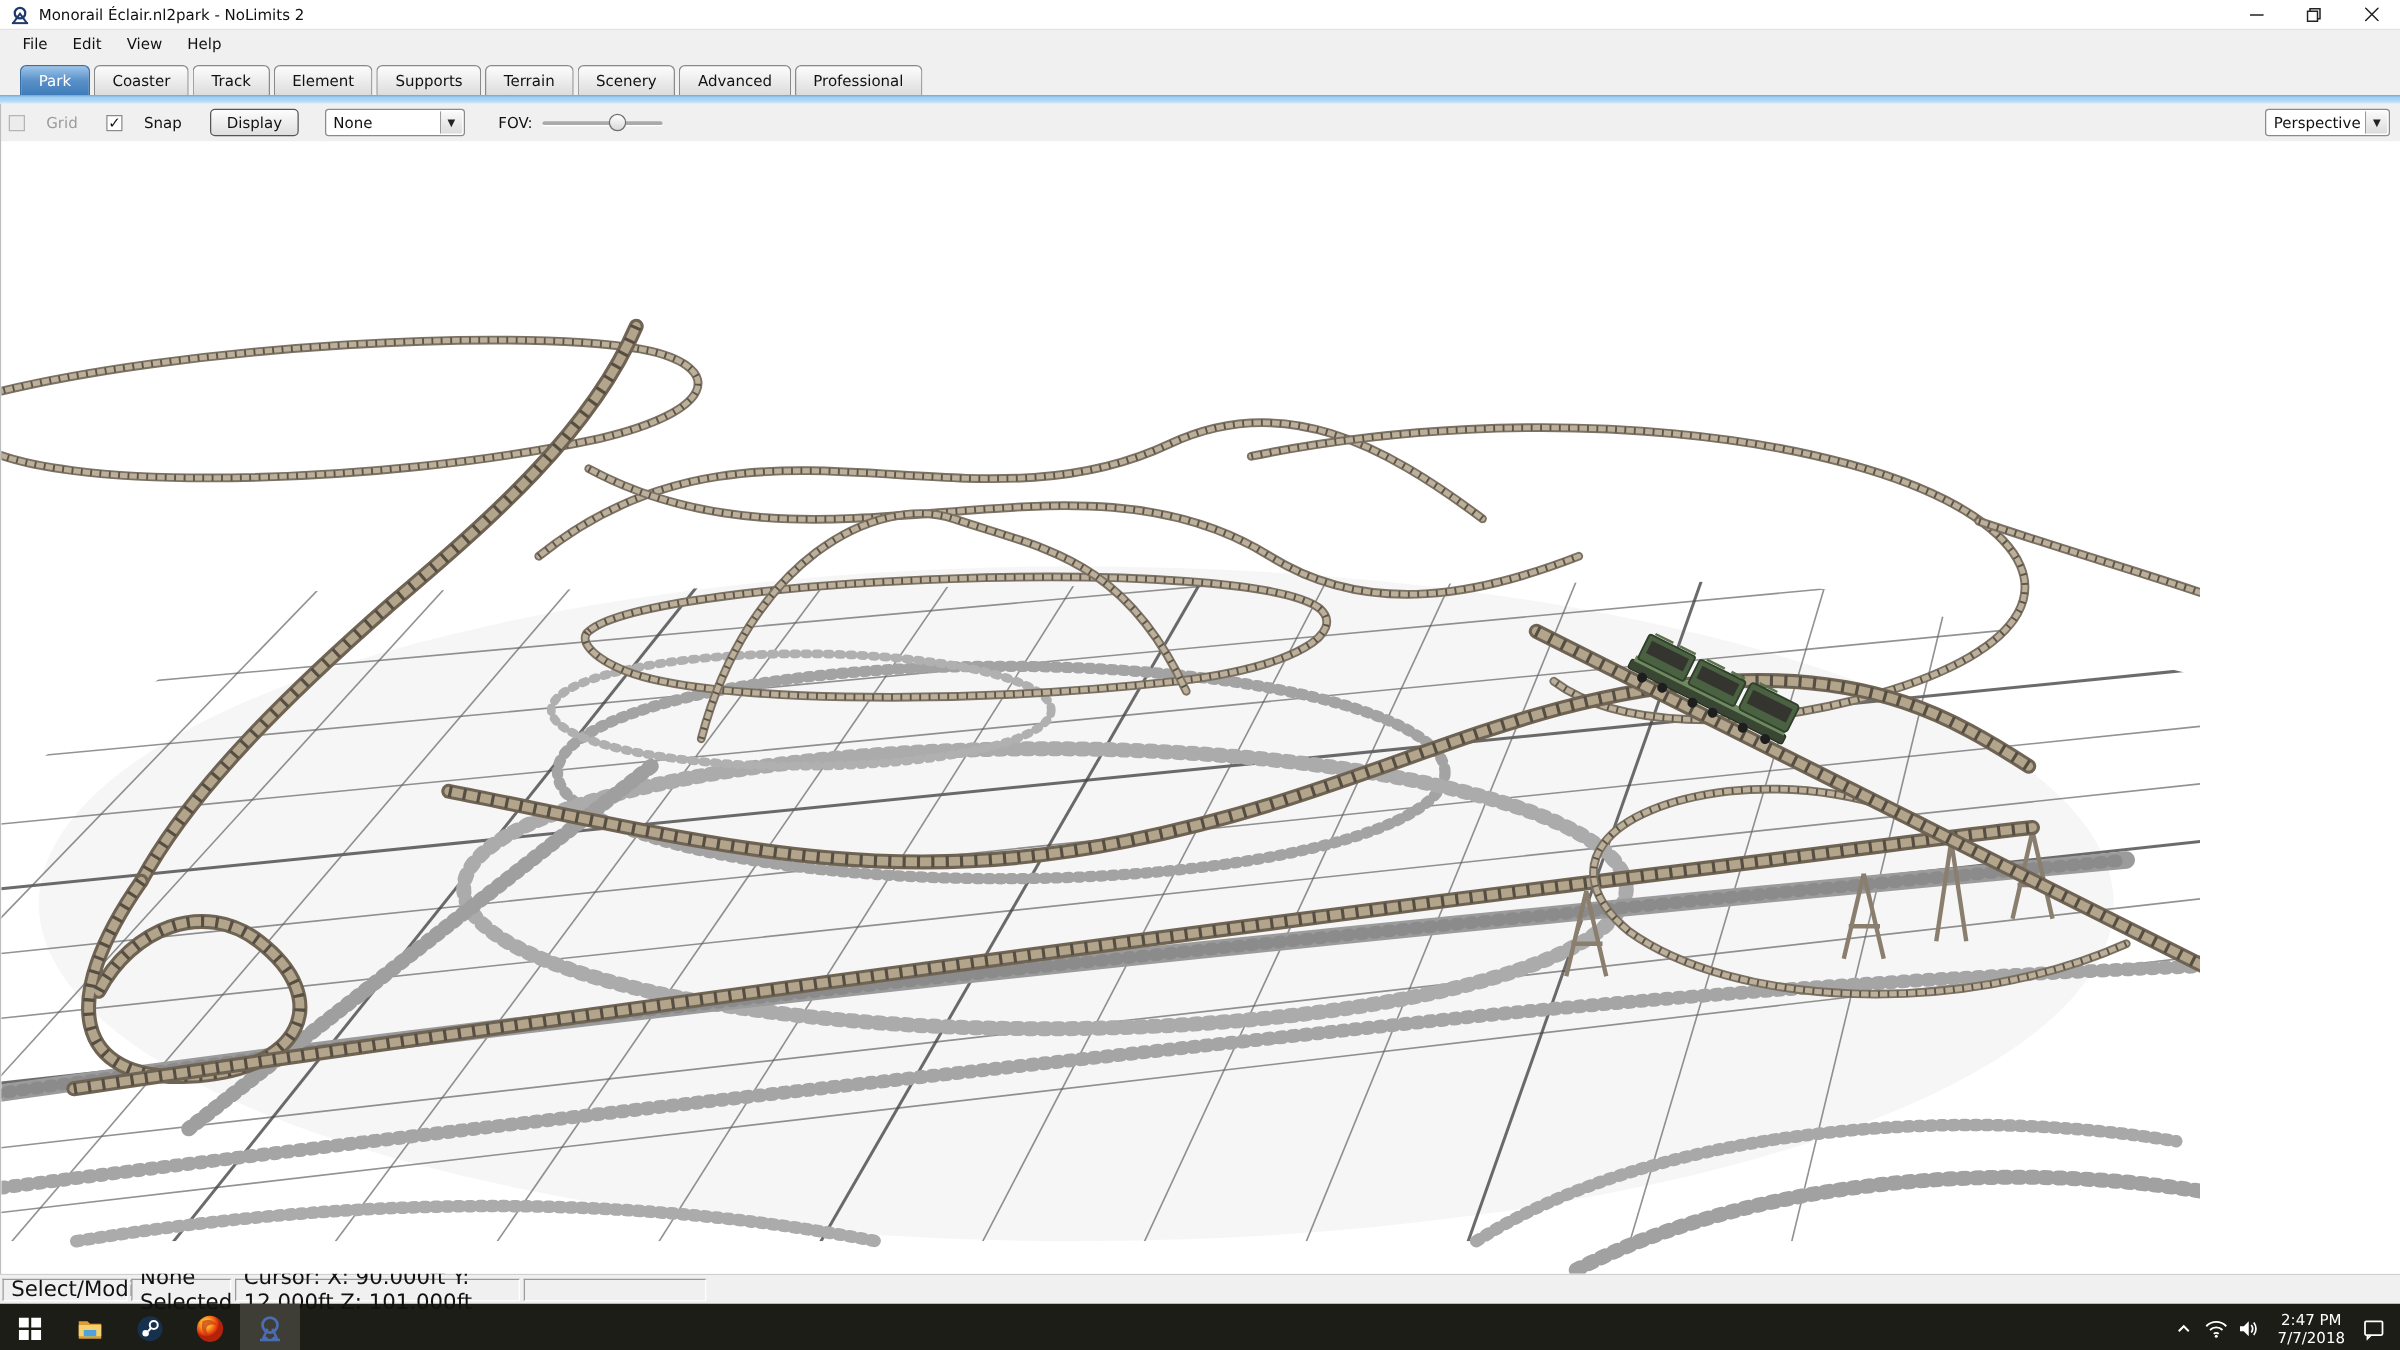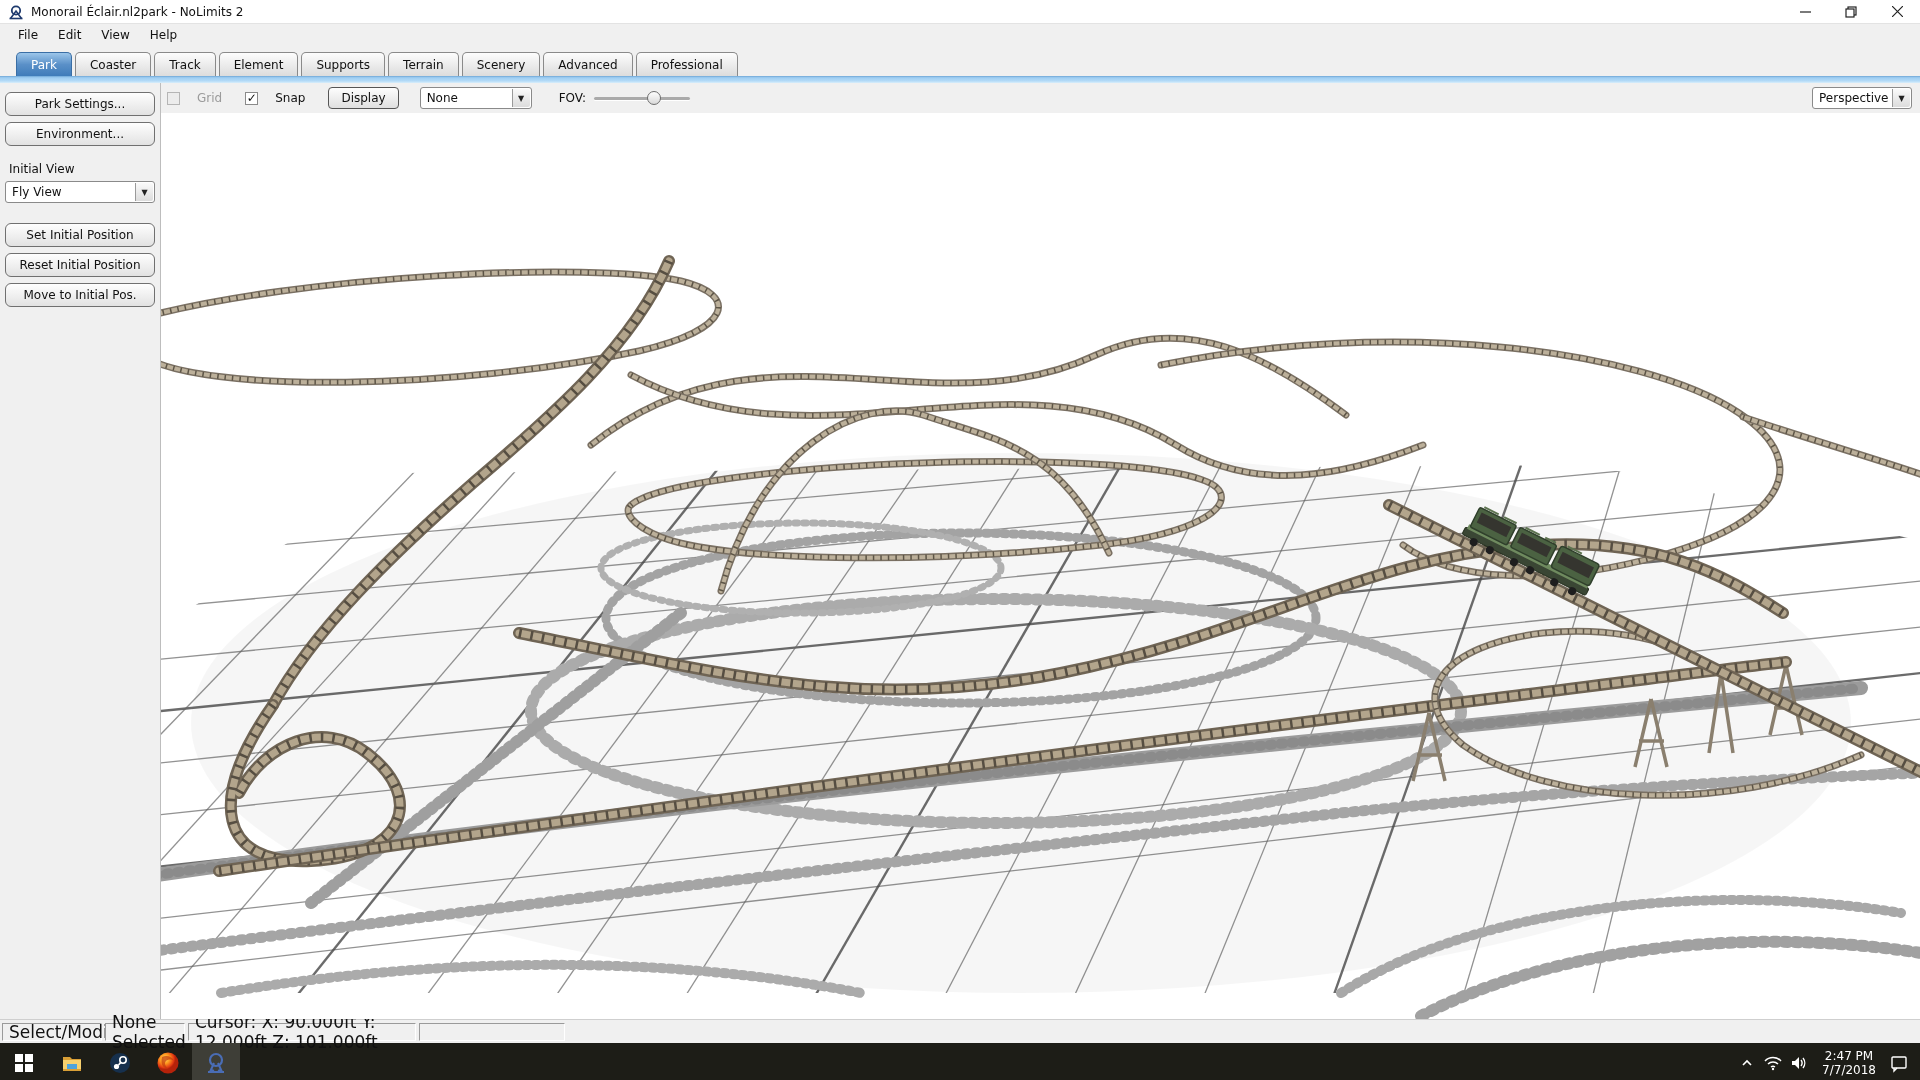--- a/index.html
+++ b/index.html
@@ -151,33 +151,20 @@
   <div class="tab">Supports</div>
   <div class="tab">Terrain</div>
   <div class="tab">Scenery</div>
   <div class="tab">Advanced</div>
   <div class="tab">Professional</div>
 </div>
 <div class="accentstrip"></div>
 
 <div class="mainrow">
 
-  <div class="sidebar">
-    <div class="sbtn">Park Settings...</div>
-    <div class="sbtn">Environment...</div>
-    <div class="sb-label">Initial View</div>
-    <div class="combo">
-      <span>Fly View</span>
-      <span class="arrowbox"></span>
-    </div>
-    <div class="sb-gap"></div>
-    <div class="sbtn">Set Initial Position</div>
-    <div class="sbtn">Reset Initial Position</div>
-    <div class="sbtn">Move to Initial Pos.</div>
-  </div>
 
   <div class="rightcol">
     <div class="toolbar">
       <span class="chk disabled"></span>
       <span class="tlabel disabled">Grid</span>
       <span class="chk checked"></span>
       <span class="tlabel">Snap</span>
       <div class="tbtn">Display</div>
       <div class="combo displaymode">
         <span>None</span>

